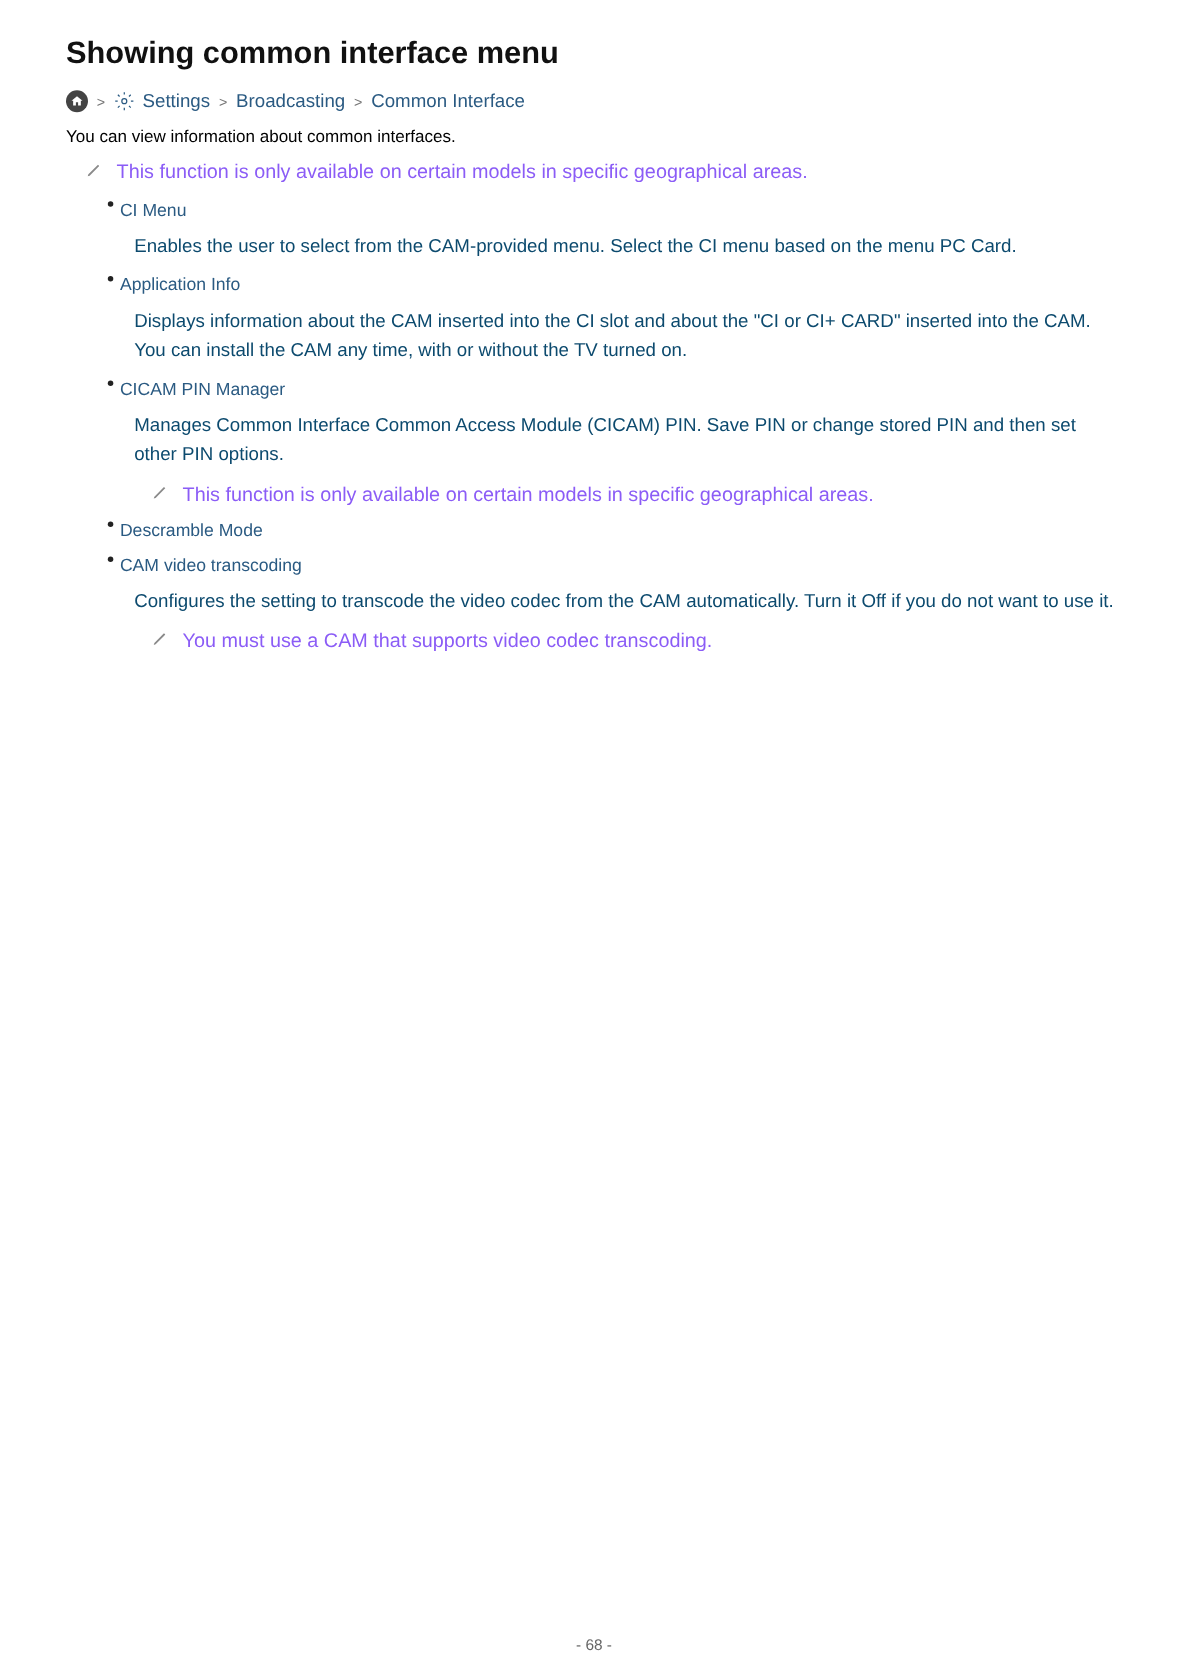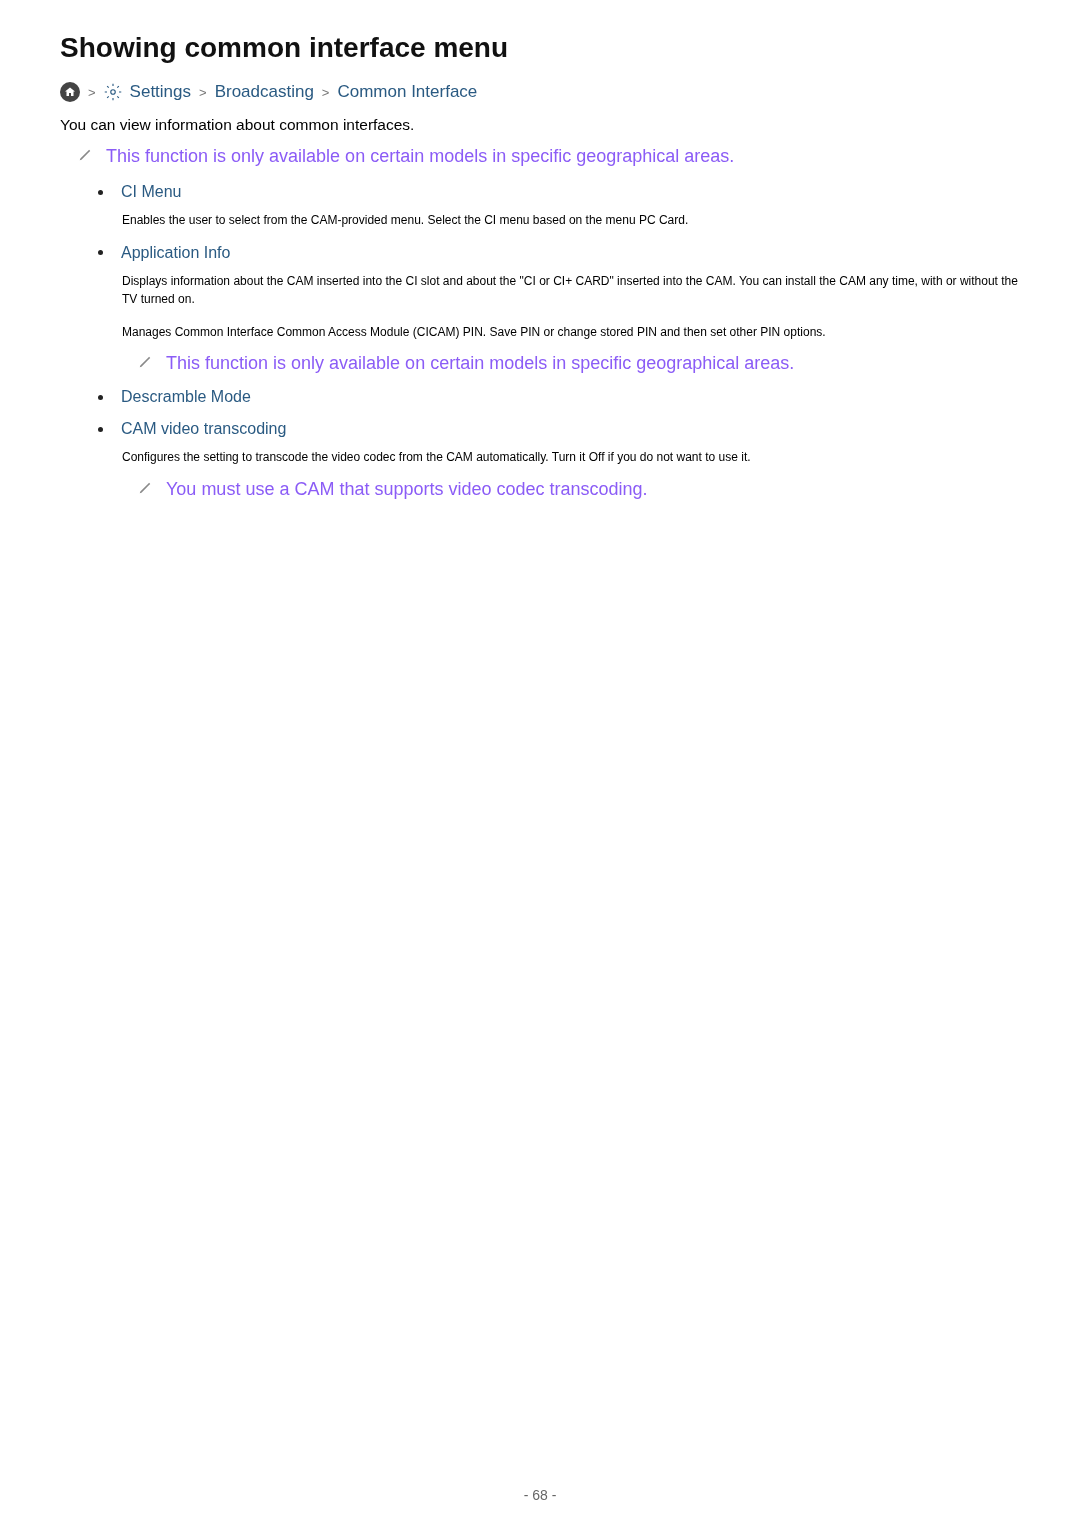--- a/index.html
+++ b/index.html
@@ -70,38 +70,38 @@
   flex-shrink: 0;
   margin-top: 2px;
 }
 .pencil-icon svg { width: 14px; height: 14px; fill: #8a8a8a; }
 .note-text { font-size: 18px; color: #8b5cf6; }
 .item {
   margin: 14px 0 14px 38px;
 }
 .item-header {
   display: flex;
-  align-items: center;
-  gap: 18px;
+  align-items: flex-start;
+  gap: 6px;
   margin-bottom: 10px;
 }
 .bullet {
   width: 5px;
   height: 5px;
   border-radius: 50%;
   background: #222;
   flex-shrink: 0;
 }
 .item-title {
   color: #2a5a82;
   font-size: 16px;
 }
 .item-desc {
-  font-size: 12px;
-  color: #000000;
+  font-size: 17px;
+  color: #0c4a6e;
   line-height: 1.55;
   margin-left: 24px;
 }
 .page-number {
   position: absolute;
   bottom: 24px;
   left: 0;
   right: 0;
   text-align: center;
   font-size: 14px;
@@ -154,20 +154,24 @@
 
 <div class="item">
   <div class="item-header">
     <span class="bullet"></span>
     <span class="item-title">Application Info</span>
   </div>
   <p class="item-desc">Displays information about the CAM inserted into the CI slot and about the "CI or CI+ CARD" inserted into the CAM. You can install the CAM any time, with or without the TV turned on.</p>
 </div>
 
 <div class="item">
+  <div class="item-header">
+    <span class="bullet"></span>
+    <span class="item-title">CICAM PIN Manager</span>
+  </div>
   <p class="item-desc">Manages Common Interface Common Access Module (CICAM) PIN. Save PIN or change stored PIN and then set other PIN options.</p>
   <div class="note-inner">
     <span class="pencil-icon">
       <svg viewBox="0 0 24 24">
           <path d="M3 21 L6 20 L19 7 L17 5 L4 18 Z M17 5 L19 3 L21 5 L19 7 Z"></path>
         </svg>
     </span>
     <span class="note-text">This function is only available on certain models in specific geographical areas.</span>
   </div>
 </div>

